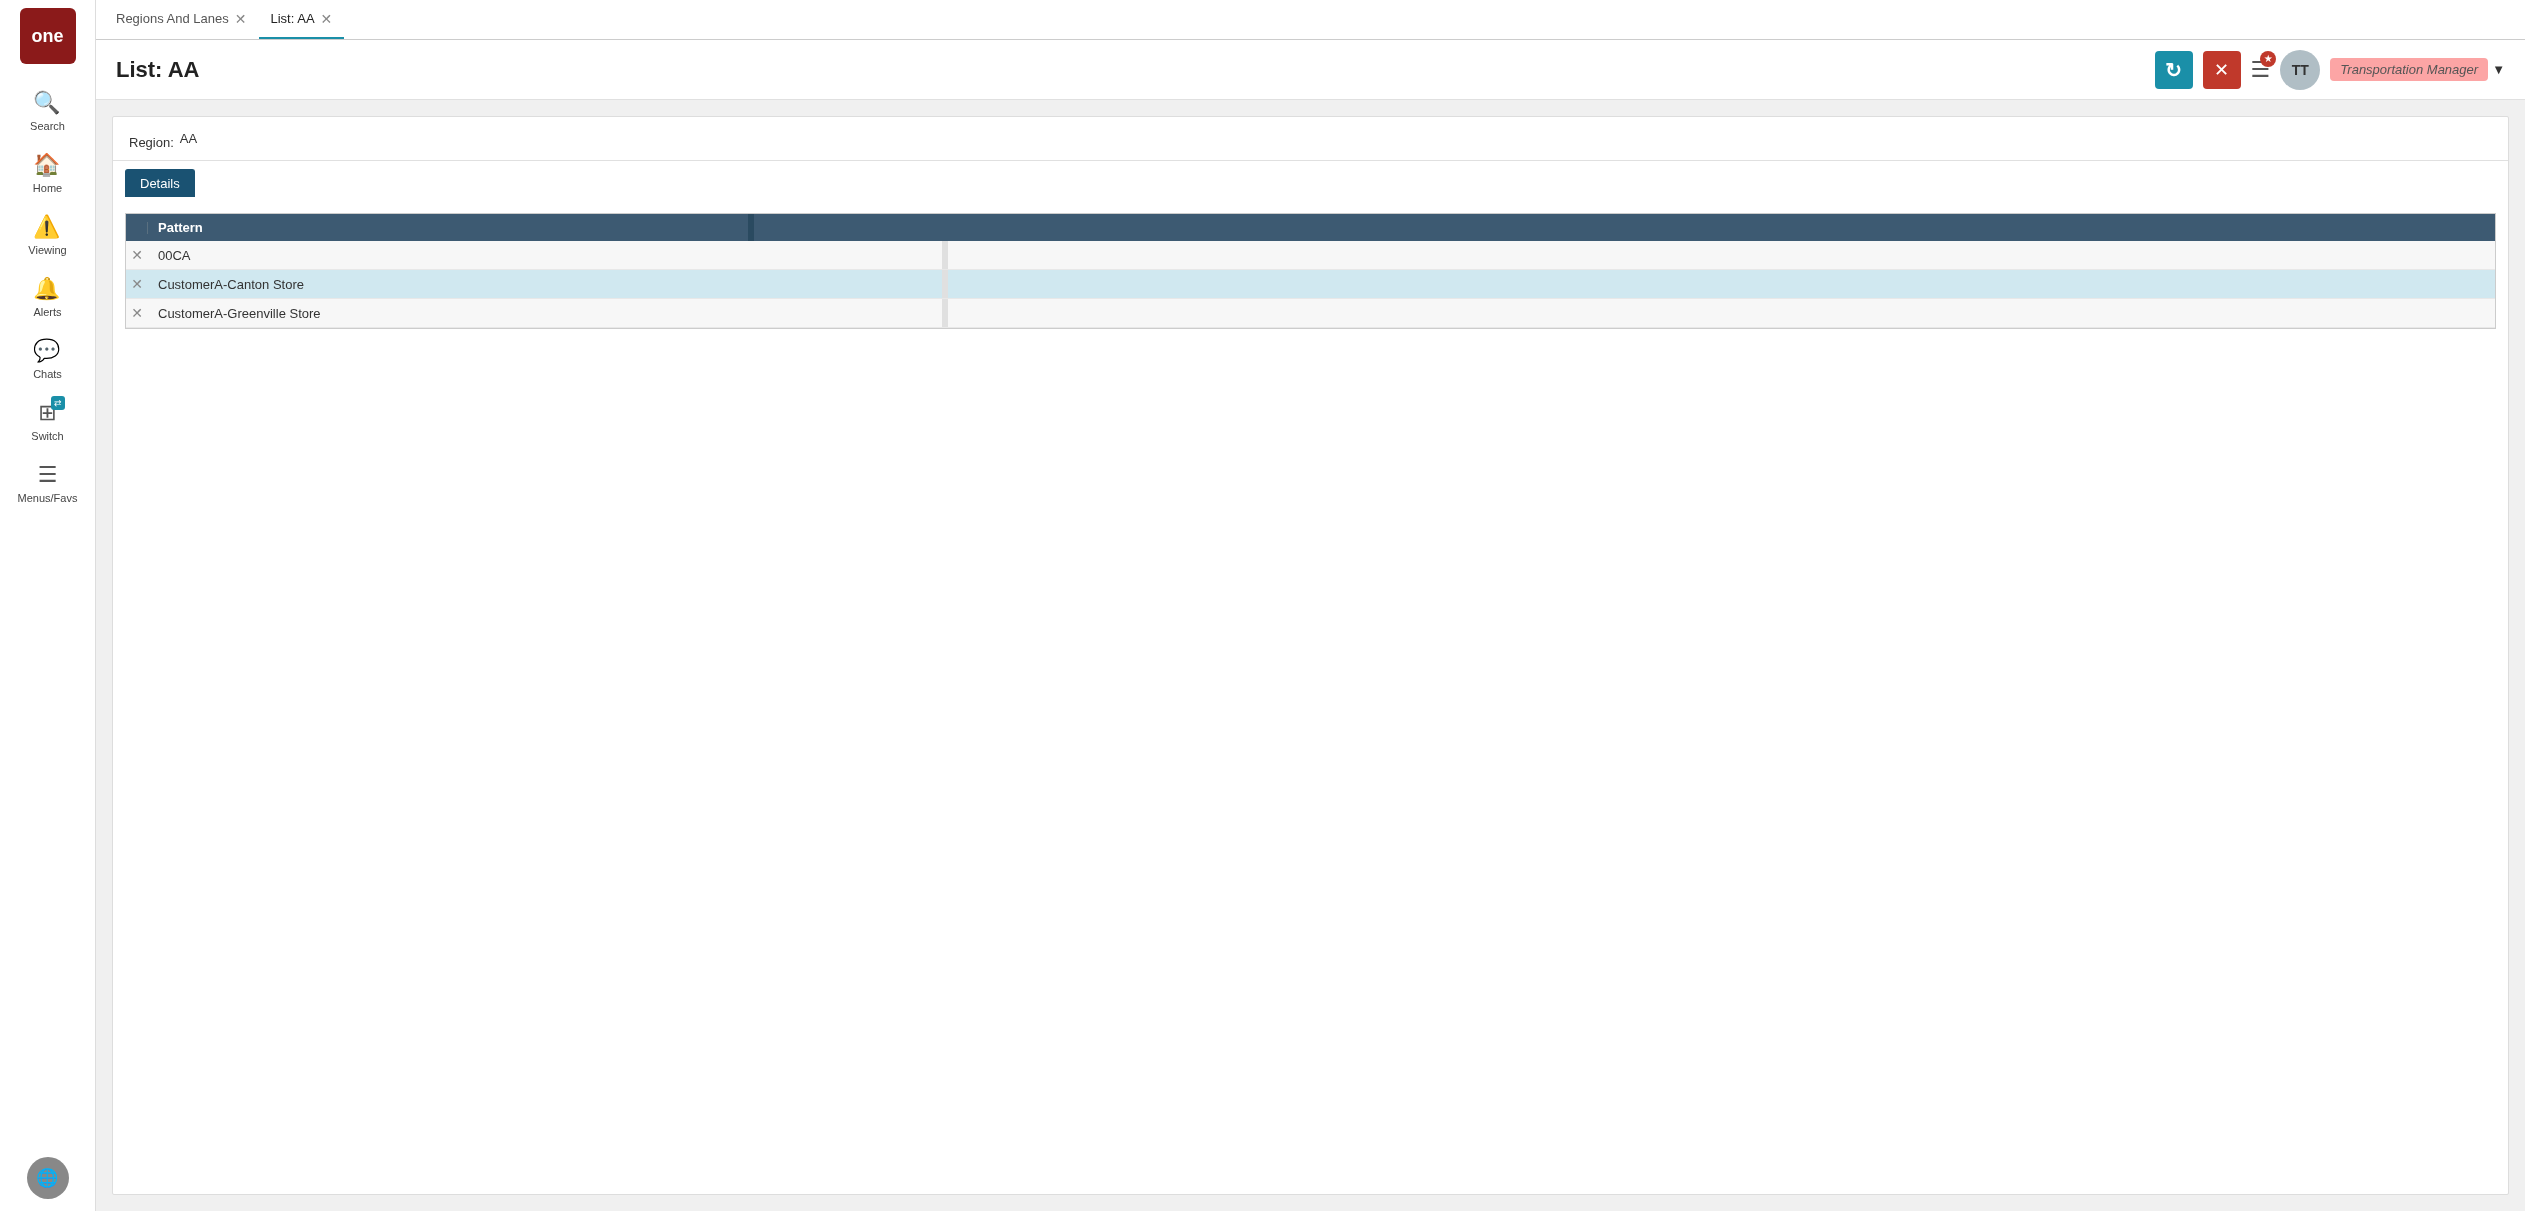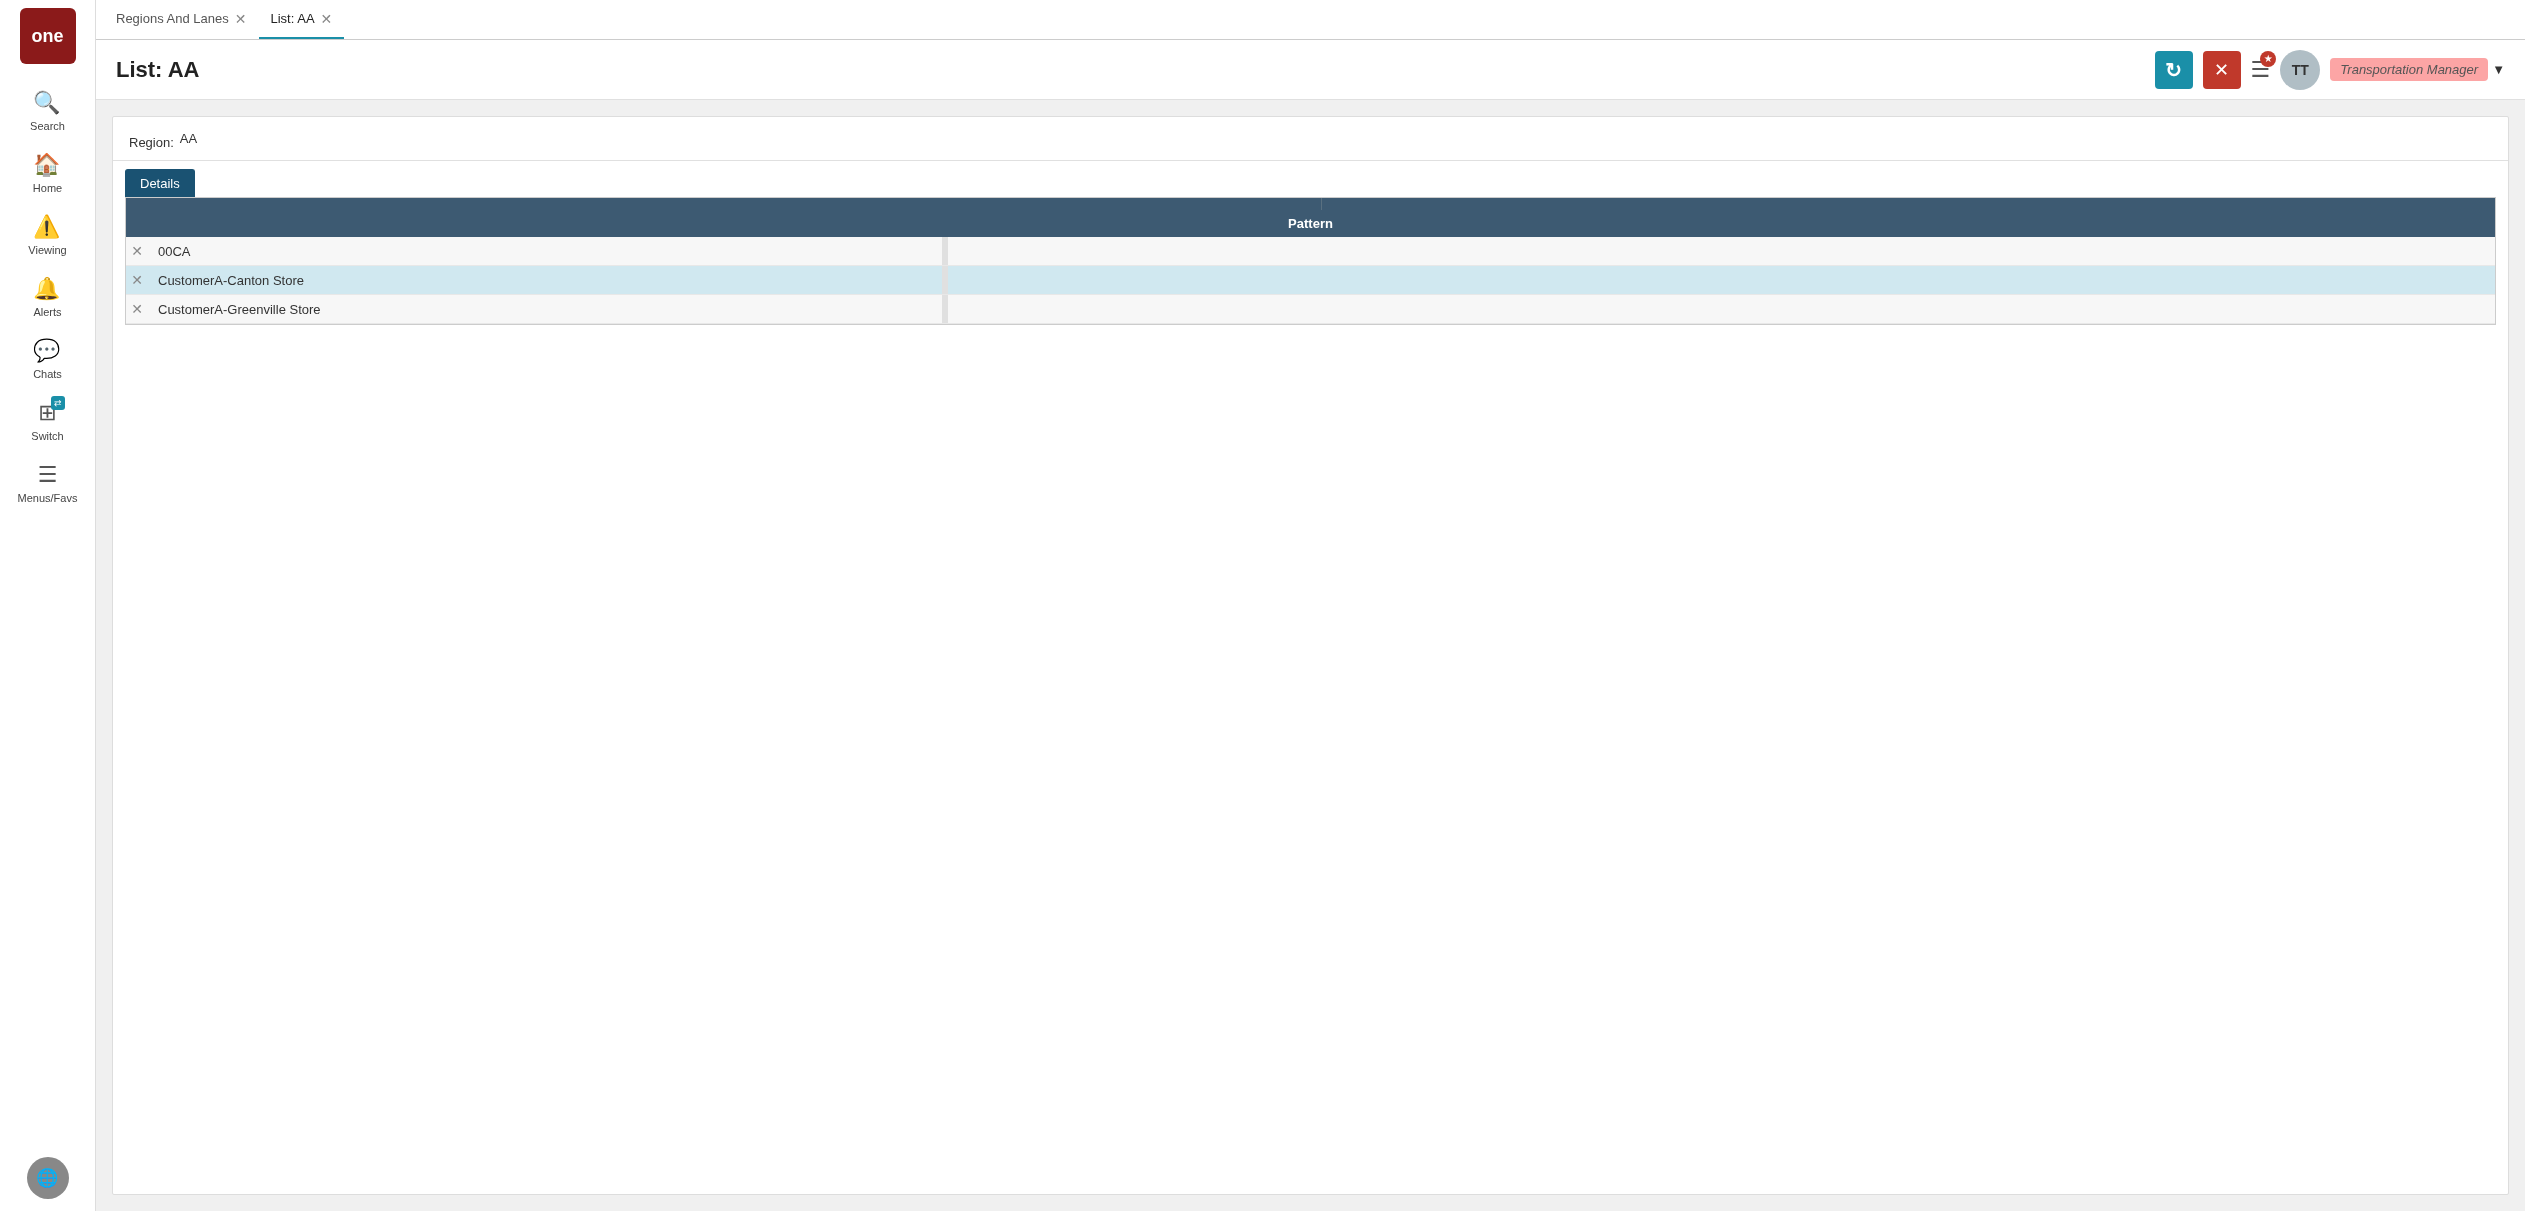--- a/index.html
+++ b/index.html
@@ -218,21 +218,21 @@
       border-bottom: 1px solid #e0e0e0;
       display: flex;
       align-items: center;
       gap: 6px;
     }
     .region-label { font-weight: 500; color: #333; margin-top: 8px; }
     .region-value { color: #333; }
 
     
     .details-tab-bar {
-      padding: 8px 12px 0 12px;
+      padding: 8px 12px 16px 12px;
       display: flex;
       align-items: center;
       gap: 0;
     }
     .details-tab {
       padding: 6px 14px;
       font-size: 13px;
       cursor: pointer;
       border: 1px solid #ccc;
       border-bottom: none;
@@ -249,21 +249,20 @@
     
     .table-container {
       border: 1px solid #ccc;
       margin: 0 12px 12px 12px;
     }
     .table-header-row {
       background: #3d5a72;
       color: white;
       display: flex;
       align-items: center;
-      flex-direction: column;
     }
     .table-header-expand {
       width: 22px;
       min-width: 22px;
       padding: 6px 4px;
       border-right: 1px solid #5a7080;
     }
     .table-header-cell {
       padding: 6px 10px;
       font-size: 13px;

